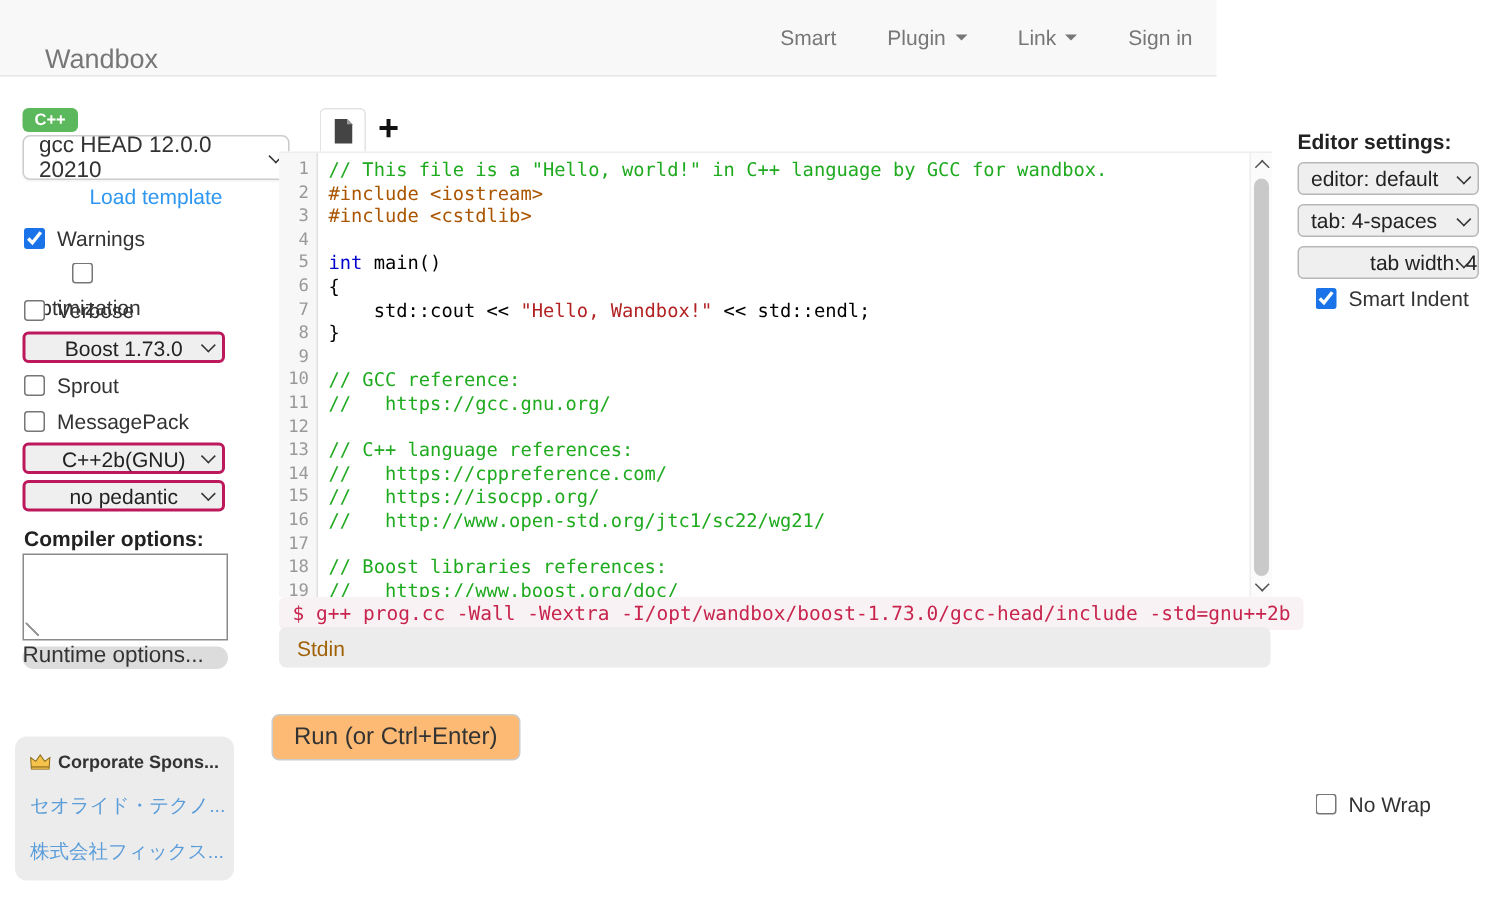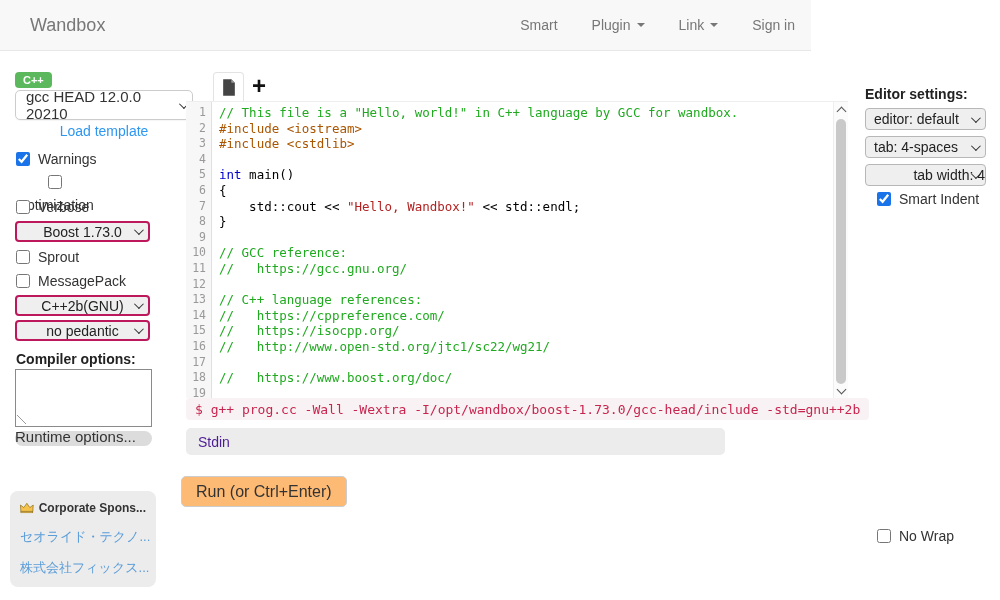--- a/index.html
+++ b/index.html
@@ -2,21 +2,21 @@
 <html style="--navbar-bg: #f8f8f8; --navbar-border: #e7e7e7; --nav-fg: #777777; --badge-green: #5cb85c; --link-blue: #2e97f2; --sponsor-blue: #5b9dd9; --accent-blue: #1a73e8; --select-bg: #efefef; --cmd-fg: #c7254e; --cmd-bg: #f9f2f4; --code-comment: #1faa1f; --code-meta: #aa5500; --code-keyword: #0000cc; --code-string: #b22222;"><head>
 <meta charset="utf-8">
 <style>
   * { margin:0; padding:0; box-sizing:border-box; }
   html,body { width:1000px; height:600px; background:#fff; font-family:"Liberation Sans", sans-serif; }
   #app { position:relative; width:1000px; height:600px; overflow:hidden; background:#fff; }
 
   
   .navbar { position:absolute; left:0; top:0; width:811px; height:51px;
             background:var(--navbar-bg); border-bottom:1px solid var(--navbar-border);
-            display:flex; align-items:center; }
+            display:flex; align-items:flex-end; }
   .brand { margin-left:30px; font-size:18px; color:var(--nav-fg); }
   .nav-items { position:absolute; right:16px; top:0; height:50px; display:flex; align-items:center; gap:34px; }
   .nav-item { font-size:14px; color:var(--nav-fg); cursor:pointer; display:flex; align-items:center; gap:6px; }
   .nav-caret { width:0; height:0; border-left:4px solid transparent; border-right:4px solid transparent;
                border-top:4px solid var(--nav-fg); display:inline-block; }
 
   
   .badge-lang { position:absolute; left:15px; top:72px; background:var(--badge-green); color:#fff;
                 font-size:11px; font-weight:bold; padding:2px 8px; border-radius:4px; }
   .compiler-select { position:absolute; left:15px; top:90px; width:178px; height:30px; background:#fff;
@@ -68,22 +68,22 @@
   .vscroll { position:absolute; right:0; top:0; width:15px; height:297px; background:#fbfbfb;
              border-left:1px solid #eee; }
   .vthumb { position:absolute; left:2px; right:2px; top:17px; height:265px; background:#c9c9c9; border-radius:6px; }
   .arr { position:absolute; left:4px; width:7px; height:7px; border-right:1.6px solid #555; border-bottom:1.6px solid #555; }
   .arr-up { top:6px; transform:rotate(-135deg); }
   .arr-down { bottom:6px; transform:rotate(45deg); }
 
   .cmd-pill { position:absolute; left:186px; top:398px; height:22px; display:inline-flex; align-items:center;
               background:var(--cmd-bg); color:var(--cmd-fg); border-radius:4px; padding:0 9px;
               font-family:"DejaVu Sans Mono", monospace; font-size:13px; white-space:pre; }
-  .stdin-bar { position:absolute; left:186px; top:428px; width:539px; height:27px; background:#ececec;
-               border-radius:5px; display:flex; align-items:center; padding-left:12px; font-size:14px; color:#4c1d95;
+  .stdin-bar { position:absolute; left:186px; top:418px; width:661px; height:27px; background:#ececec;
+               border-radius:5px; display:flex; align-items:center; padding-left:12px; font-size:14px; color:#a16207;
                cursor:pointer; }
   .run-btn { position:absolute; left:181px; top:476px; height:31px; padding:0 14px; background:#fdba74;
              border:1px solid #ccc; border-radius:5px; font-size:16px; color:#333;
              font-family:"Liberation Sans",sans-serif; cursor:pointer; }
 
   
   .settings-title { position:absolute; left:865px; top:86px; font-size:14px; font-weight:bold; color:#222; }
   .mini-select { position:absolute; left:865px; width:121px; height:22px; background:var(--select-bg);
                  border:1px solid #b7b7b7; border-radius:4px; display:flex; align-items:center;
                  padding-left:8px; font-size:14px; color:#222; }
@@ -224,20 +224,21 @@
         <div><span class="c-pln">}</span></div>
         <div>&nbsp;</div>
         <div><span class="c-com">// GCC reference:</span></div>
         <div><span class="c-com">//   https://gcc.gnu.org/</span></div>
         <div>&nbsp;</div>
         <div><span class="c-com">// C++ language references:</span></div>
         <div><span class="c-com">//   https://cppreference.com/</span></div>
         <div><span class="c-com">//   https://isocpp.org/</span></div>
         <div><span class="c-com">//   http://www.open-std.org/jtc1/sc22/wg21/</span></div>
         <div>&nbsp;</div>
+        <div><span class="c-com">// Boost libraries references:</span></div>
         <div><span class="c-com">//   https://www.boost.org/doc/</span></div>
       </div>
     <div class="vscroll">
       <span class="arr arr-up"></span>
       <div class="vthumb"></div>
       <span class="arr arr-down"></span>
     </div>
   </div>
 
   <div class="cmd-pill">$ g++ prog.cc -Wall -Wextra -I/opt/wandbox/boost-1.73.0/gcc-head/include -std=gnu++2b</div>

